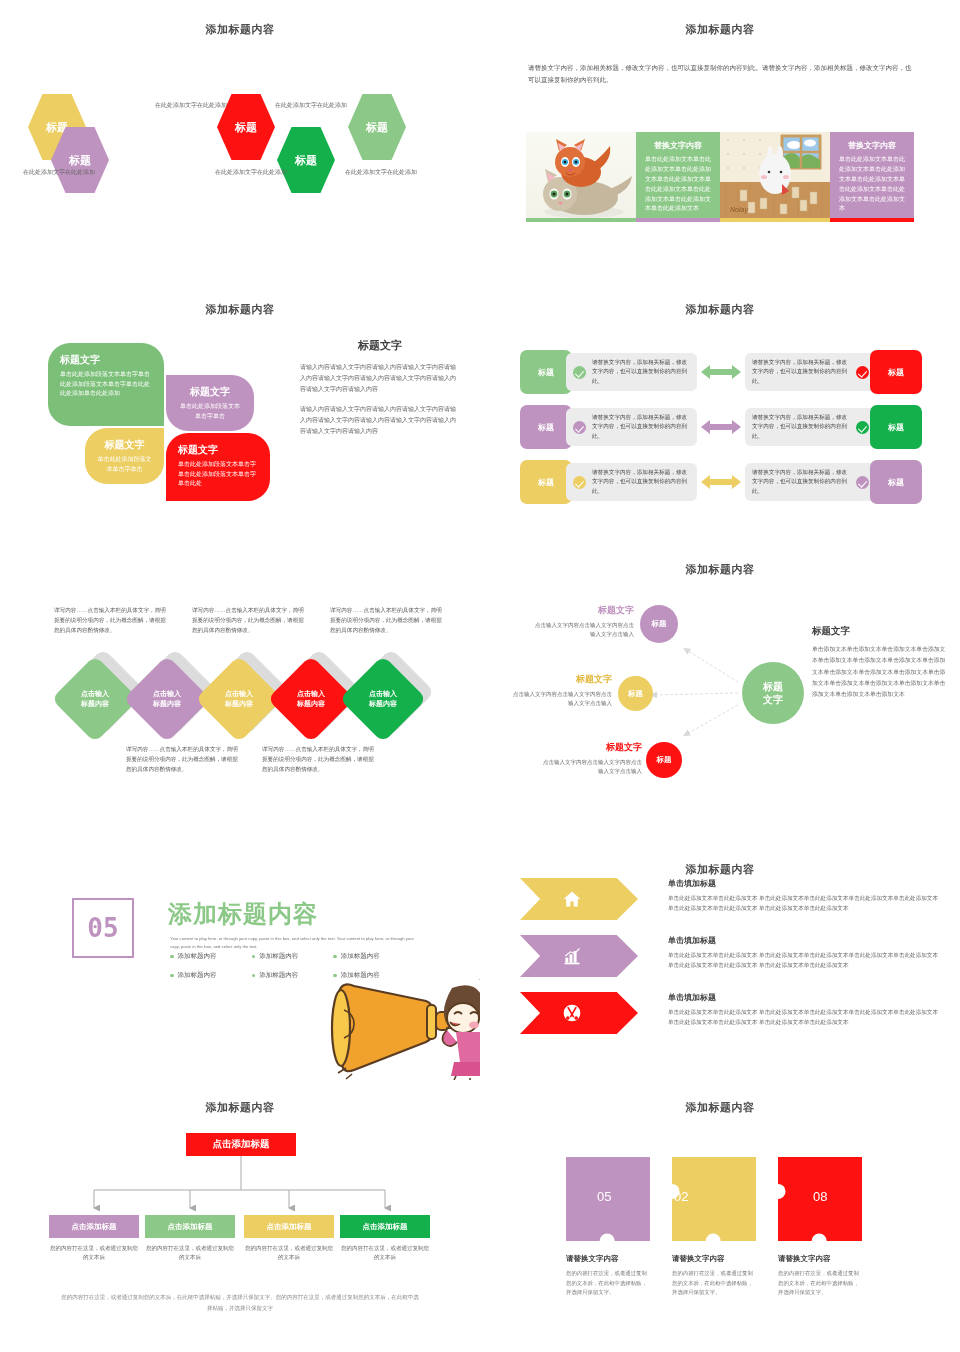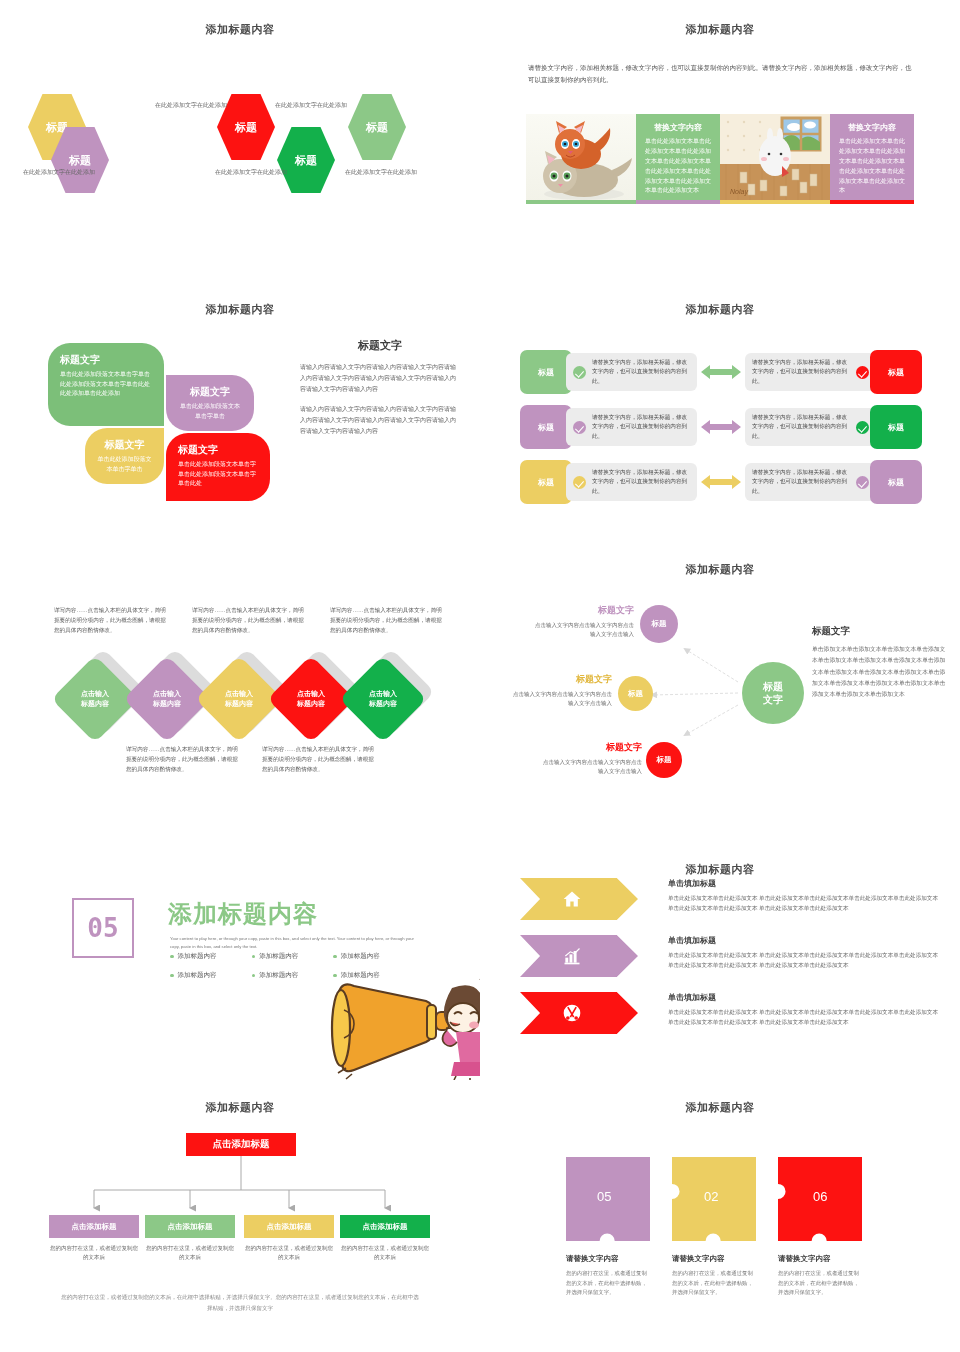--- a/index.html
+++ b/index.html
@@ -24,21 +24,21 @@
   .hex {
     position:absolute; width:58px; height:66px;
     clip-path: polygon(25% 0%, 75% 0%, 100% 50%, 75% 100%, 25% 100%, 0% 50%);
     display:flex; align-items:center; justify-content:center;
     color:#fff; font-size:11px; font-weight:bold;
   }
   .hexcap { position:absolute; width:78px; font-size:6px; line-height:1.5; color:#666; text-align:center; }
 
   
   .para2 { position:absolute; top:62px; left:48px; width:384px; font-size:6.5px; line-height:1.9; color:#555; }
-  .cards { position:absolute; top:114px; left:46px; width:432px; height:96px; display:flex; }
+  .cards { position:absolute; top:126px; left:46px; width:432px; height:96px; display:flex;align-items:flex-end; }
   .card { position:relative; height:90px; overflow:hidden; }
   .card .bar { position:absolute; left:0; bottom:0; width:100%; height:4px; }
   .card.txt { padding:8px 9px 4px; }
   .card.txt .ch { font-size:8px; font-weight:bold; color:#fff; text-align:center; margin-bottom:4px; }
   .card.txt .cb { font-size:6px; line-height:1.65; color:#fff; }
   .picA { background: linear-gradient(#fafaf4,#f2f2e8); }
   .picB { background: linear-gradient(#f6eedd 55%, #c79358 55%); }
 
   
   .catwrap, .bunwrap { position:absolute; inset:0; }
@@ -584,26 +584,26 @@
   </div>
 
   <svg class="puz" style="left:566px;" viewBox="0 0 100 100">
     <path d="M0 0 H100 V32 a9 9 0 0 1 0 18 V100 H58 a9 9 0 0 0 -18 0 H0 Z" fill="#bf93bf"></path>
   </svg>
   <div class="puznum" style="left:597px;top:1189px;">05</div>
 
   <svg class="puz" style="left:672px;" viewBox="0 0 100 100">
     <path d="M0 0 H100 V32 a9 9 0 0 1 0 18 V100 H58 a9 9 0 0 0 -18 0 H0 V50 a9 9 0 0 0 0 -18 Z" fill="#ecce62"></path>
   </svg>
-  <div class="puznum" style="left:704px;top:1189px;text-align:right;">02</div>
+  <div class="puznum" style="left:674px;top:1189px;text-align:right;">02</div>
 
   <svg class="puz" style="left:778px;" viewBox="0 0 100 100">
     <path d="M0 0 H100 V100 H58 a9 9 0 0 0 -18 0 H0 V50 a9 9 0 0 0 0 -18 Z" fill="#fd1211"></path>
   </svg>
-  <div class="puznum" style="left:813px;top:1189px;">06</div>
+  <div class="puznum" style="left:813px;top:1189px;">08</div>
 
   <div class="puztxt" style="left:566px;">
     <h5>请替换文字内容</h5>
     <p>您的内容打在这里，或者通过复制您的文本后，在此框中选择粘贴，并选择只保留文字。</p>
   </div>
   <div class="puztxt" style="left:672px;">
     <h5>请替换文字内容</h5>
     <p>您的内容打在这里，或者通过复制您的文本后，在此框中选择粘贴，并选择只保留文字。</p>
   </div>
   <div class="puztxt" style="left:778px;">

